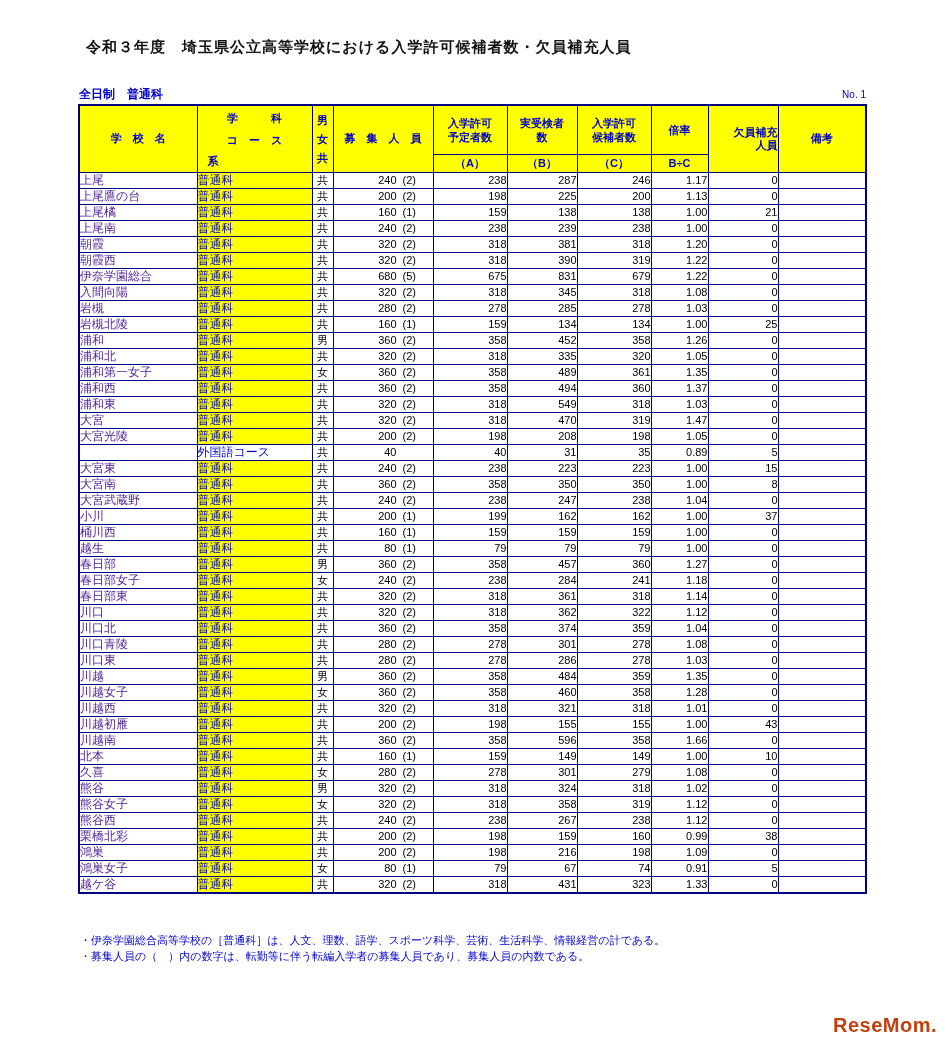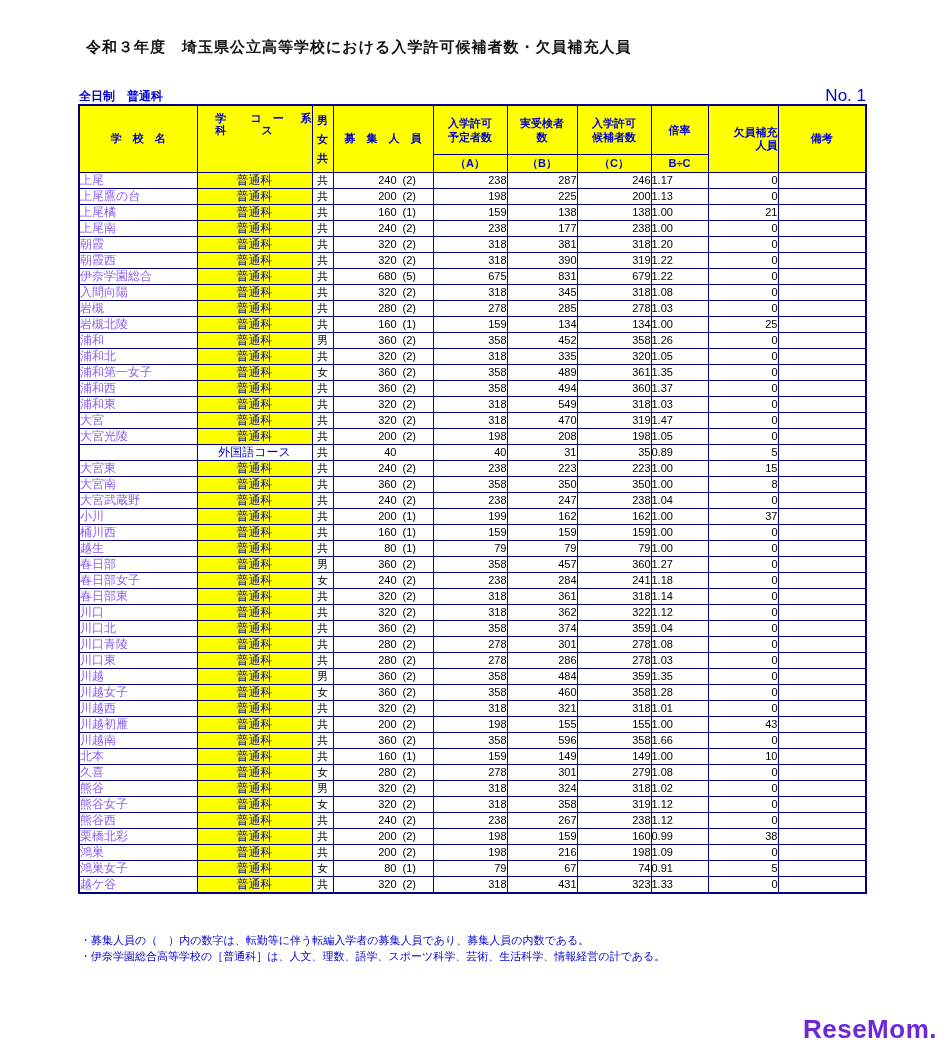--- a/index.html
+++ b/index.html
@@ -12,63 +12,63 @@
 
   .title {
     position: absolute; left: 86px; top: 38px;
     font-size: 15px; font-weight: bold; color: #111; letter-spacing: 1px;
   }
   .meta {
     position: absolute; left: 79px; top: 86px; width: 787px;
     display: flex; justify-content: space-between; align-items: center;
   }
   .meta-left { color: #0000CC; font-size: 12px; font-weight: bold; }
-  .meta-right { color: #0000CC; font-size: 17px; }
+  .meta-right { color: #0000CC; font-size: 10px; }
 
   table.admissions {
     position: absolute; left: 78px; top: 104px; width: 787px;
     border-collapse: collapse; table-layout: fixed;
     border: 2px solid #000080;
   }
   .admissions th, .admissions td { border: 1px solid #000080; padding: 0; overflow: hidden; }
 
   thead th {
     background: #FFFF00; color: #0000CC; height: 67px;
     font-size: 11px; font-weight: bold; vertical-align: middle; text-align: center;
   }
-  .cstack { display: flex; flex-direction: row; justify-content: space-between; height: 65px; padding: 6px 0 4px 0; }
+  .cstack { display: flex; flex-direction: column; justify-content: space-between; height: 65px; padding: 6px 0 4px 0; }
   .cl { text-align: center; line-height: 12px; }
   .cl-left { text-align: left; padding-left: 10px; }
   .gstack { display: flex; flex-direction: column; justify-content: space-evenly; height: 65px; }
   .gstack div { line-height: 12px; }
   .stack { display: flex; flex-direction: column; height: 65px; }
   .stack .main { flex: 1; display: flex; flex-direction: column; justify-content: center; gap: 2px; }
   .stack .main div { line-height: 12px; }
   .stack .sub { height: 17px; line-height: 16px; border-top: 1px solid #000080; }
   .th-vac div { line-height: 13px; text-align: right; }
 
   tbody td {
     height: 15.4px; font-size: 11px; line-height: 15px;
     white-space: nowrap; color: #000; vertical-align: middle;
   }
-  .td-school { color: #8b5cf6; text-align: left; padding-left: 7px; font-size: 12px; }
-  .td-course { color: #0000CC; text-align: center; padding-left: 3px; font-size: 12px; }
+  .td-school { color: #4c1d95; text-align: left; padding-left: 7px; font-size: 12px; }
+  .td-course { color: #0000CC; text-align: left; padding-left: 3px; font-size: 12px; }
   .td-course.hl { background: #FFFF00; }
   .td-gender { text-align: center; }
   .rwrap { display: flex; align-items: center; height: 100%; }
   .rnum { flex: 1; text-align: right; }
   .rnote { width: 36px; text-align: left; padding-left: 6px; }
   .td-num { text-align: right; padding-right: 5px; }
-  .td-ratio { padding-right: 9px; }
+  .td-ratio { text-align: right; padding-right: 9px; }
   .td-remarks { }
 
   .notes { position: absolute; left: 80px; top: 932px; color: #0000CC; font-size: 11px; line-height: 16px; }
   .logo {
     position: absolute; right: 12px; top: 1014px;
-    font-size: 26px; font-weight: bold; color: #6d28d9; letter-spacing: 0.5px;
+    font-size: 20px; font-weight: bold; color: #c2410c; letter-spacing: 0.5px;
   }
 </style>
 </head>
 <body>
 
 <div class="page">
 
   <div class="title">令和３年度　埼玉県公立高等学校における入学許可候補者数・欠員補充人員</div>
 
   <div class="meta">
@@ -211,21 +211,21 @@
           <td class="td-school">上尾南</td>
           <td class="td-course hl">普通科</td>
           <td class="td-gender">共</td>
           <td class="td-recruit">
             <div class="rwrap">
               <span class="rnum">240</span>
               <span class="rnote">(2)</span>
             </div>
           </td>
           <td class="td-num">238</td>
-          <td class="td-num">177</td>
+          <td class="td-num">239</td>
           <td class="td-num">238</td>
           <td class="td-ratio">1.00</td>
           <td class="td-num">0</td>
           <td class="td-remarks"></td>
         </tr>
         <tr>
           <td class="td-school">朝霞</td>
           <td class="td-course hl">普通科</td>
           <td class="td-gender">共</td>
           <td class="td-recruit">
@@ -918,19 +918,19 @@
           <td class="td-num">431</td>
           <td class="td-num">323</td>
           <td class="td-ratio">1.33</td>
           <td class="td-num">0</td>
           <td class="td-remarks"></td>
         </tr>
       </tbody>
   </table>
 
   <div class="notes">
+    <div class="note">・伊奈学園総合高等学校の［普通科］は、人文、理数、語学、スポーツ科学、芸術、生活科学、情報経営の計である。</div>
     <div class="note">・募集人員の（　）内の数字は、転勤等に伴う転編入学者の募集人員であり、募集人員の内数である。</div>
-    <div class="note">・伊奈学園総合高等学校の［普通科］は、人文、理数、語学、スポーツ科学、芸術、生活科学、情報経営の計である。</div>
   </div>
 
   <div class="logo">ReseMom.</div>
 
 </div>
 
 </body></html>

